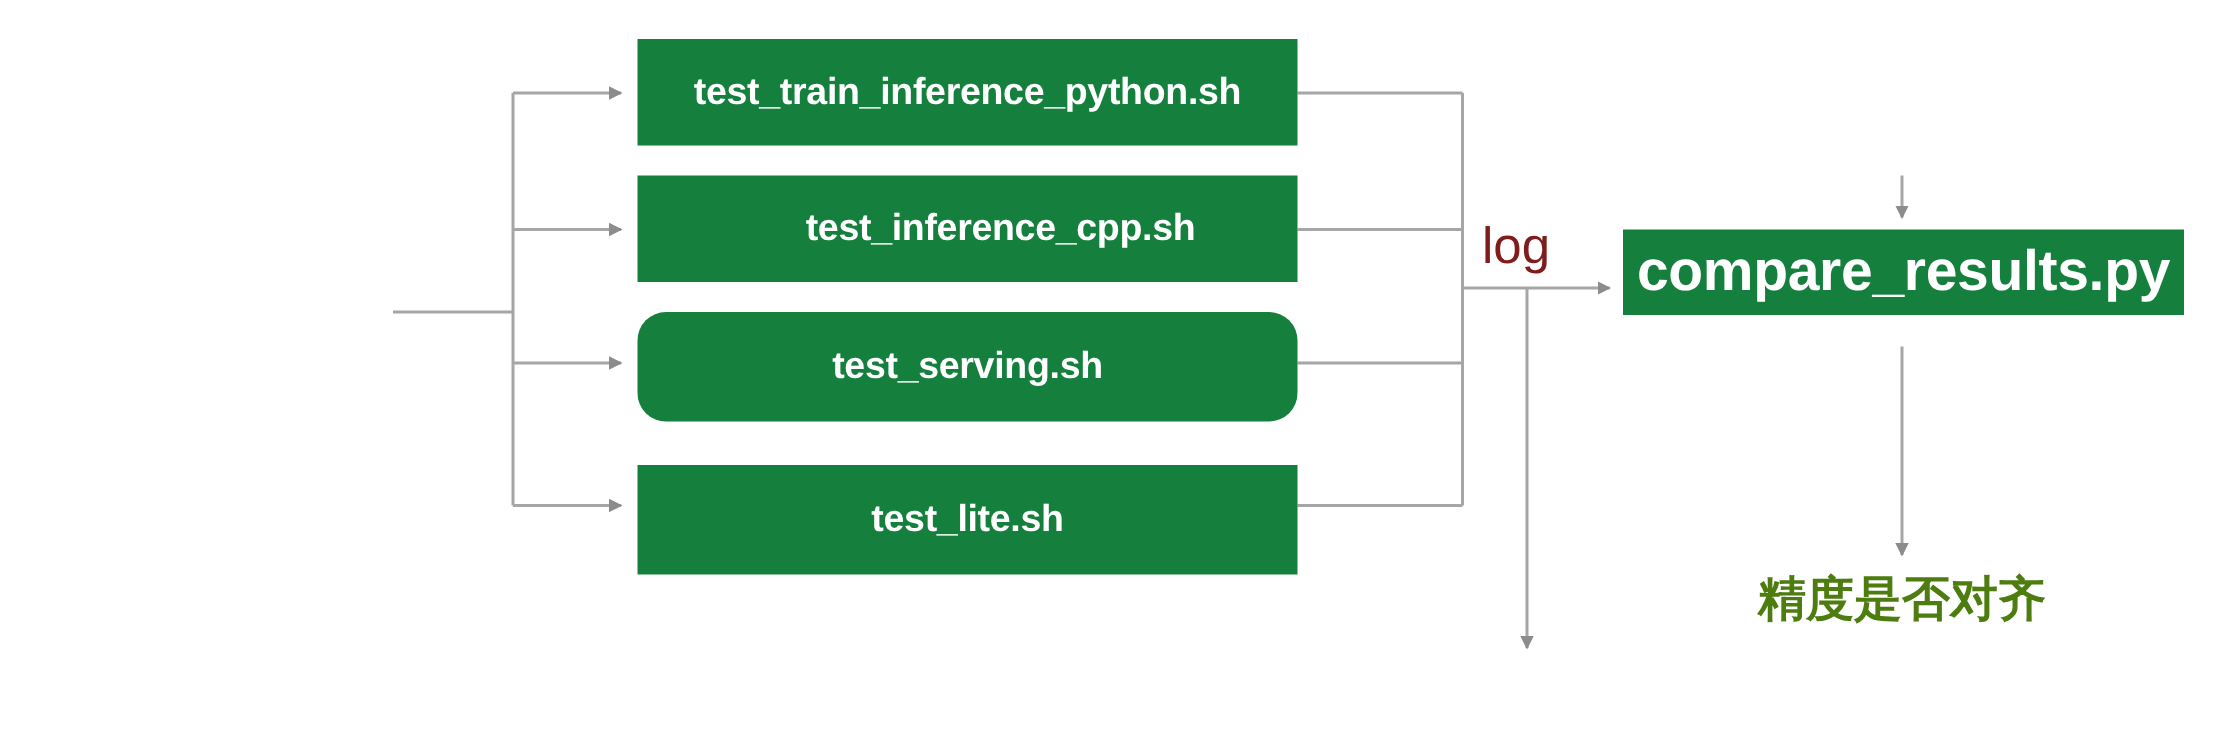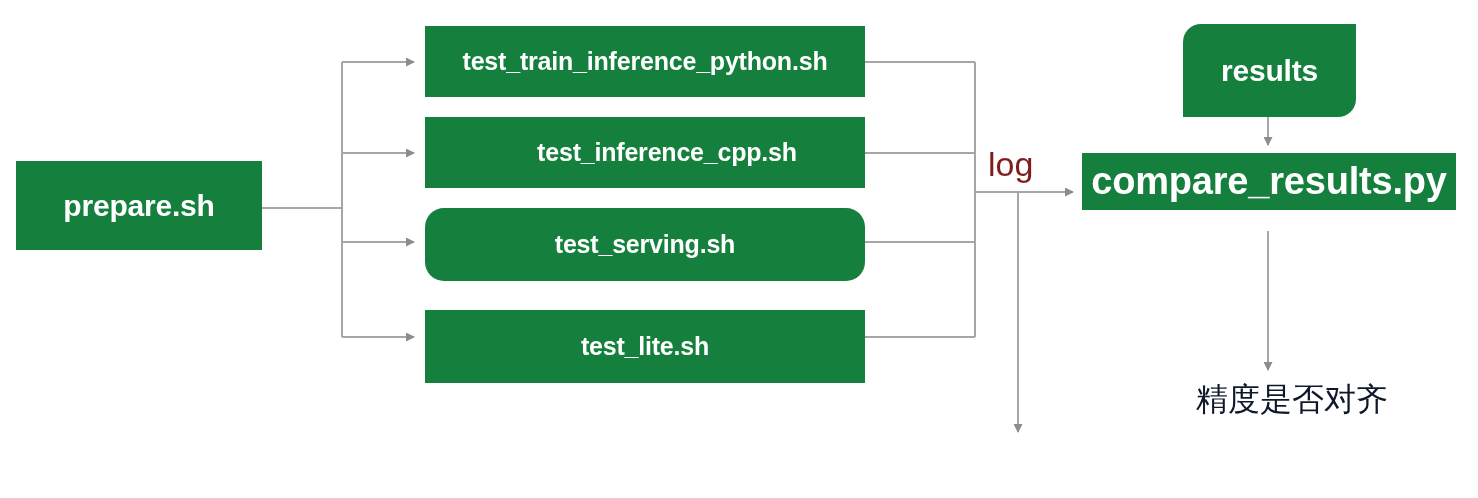--- a/index.html
+++ b/index.html
@@ -43,24 +43,24 @@
   }
   .label-plain {
     position: absolute;
     color: #7f1d1d;
     font-weight: normal;
     white-space: nowrap;
     z-index: 3;
   }
   .label-red {
     position: absolute;
-    color: #0f172a;
-    font-weight: normal;
+    color: #4d7c0f;
+    font-weight: bold;
     white-space: nowrap;
-    text-align: right;
+    text-align: center;
     z-index: 3;
     font-family: "DejaVu Sans", "Liberation Sans", sans-serif;
   }
 </style>
 </head>
 <body>
 
 <div id="canvas">
 
   <svg id="wires" viewBox="0 0 1478 498" width="1478" height="498">
@@ -92,43 +92,37 @@
     </g>
 
     <g stroke="#A6A6A6" stroke-width="2" fill="none" marker-end="url(#arrow)">
       <path d="M1018,192 L1073,192"></path>
       <path d="M1018,192 L1018,432"></path>
       <path d="M1268,117 L1268,145"></path>
       <path d="M1268,231 L1268,370"></path>
     </g>
   </svg>
 
-  <div class="node" style="left:16px; top:161px; width:246px; height:89px; font-size:30px;">
-    <span>prepare.sh</span>
-  </div>
 
   <div class="node" style="left:425px; top:26px; width:440px; height:71px; font-size:25px;">
     <span>test_train_inference_python.sh</span>
   </div>
 
   <div class="node" style="left:425px; top:117px; width:440px; height:71px; font-size:25px;padding-left:44px;">
     <span>test_inference_cpp.sh</span>
   </div>
 
   <div class="node" style="left:425px; top:208px; width:440px; height:73px; font-size:25px;border-radius:19px;">
     <span>test_serving.sh</span>
   </div>
 
   <div class="node" style="left:425px; top:310px; width:440px; height:73px; font-size:25px;">
     <span>test_lite.sh</span>
   </div>
 
-  <div class="node node-rounded" style="left:1183px; top:24px; width:173px; height:93px; font-size:30px;">
-    <span>results</span>
-  </div>
 
   <div class="node" style="left:1082px; top:153px; width:374px; height:57px; font-size:38px;">
     <span>compare_results.py</span>
   </div>
 
   <div class="label-plain" style="left:988px; top:145px; font-size:34px;">log</div>
 
 
   <div class="label-red" style="left:1148px; top:378px; width:240px; font-size:32px;">精度是否对齐</div>
 

